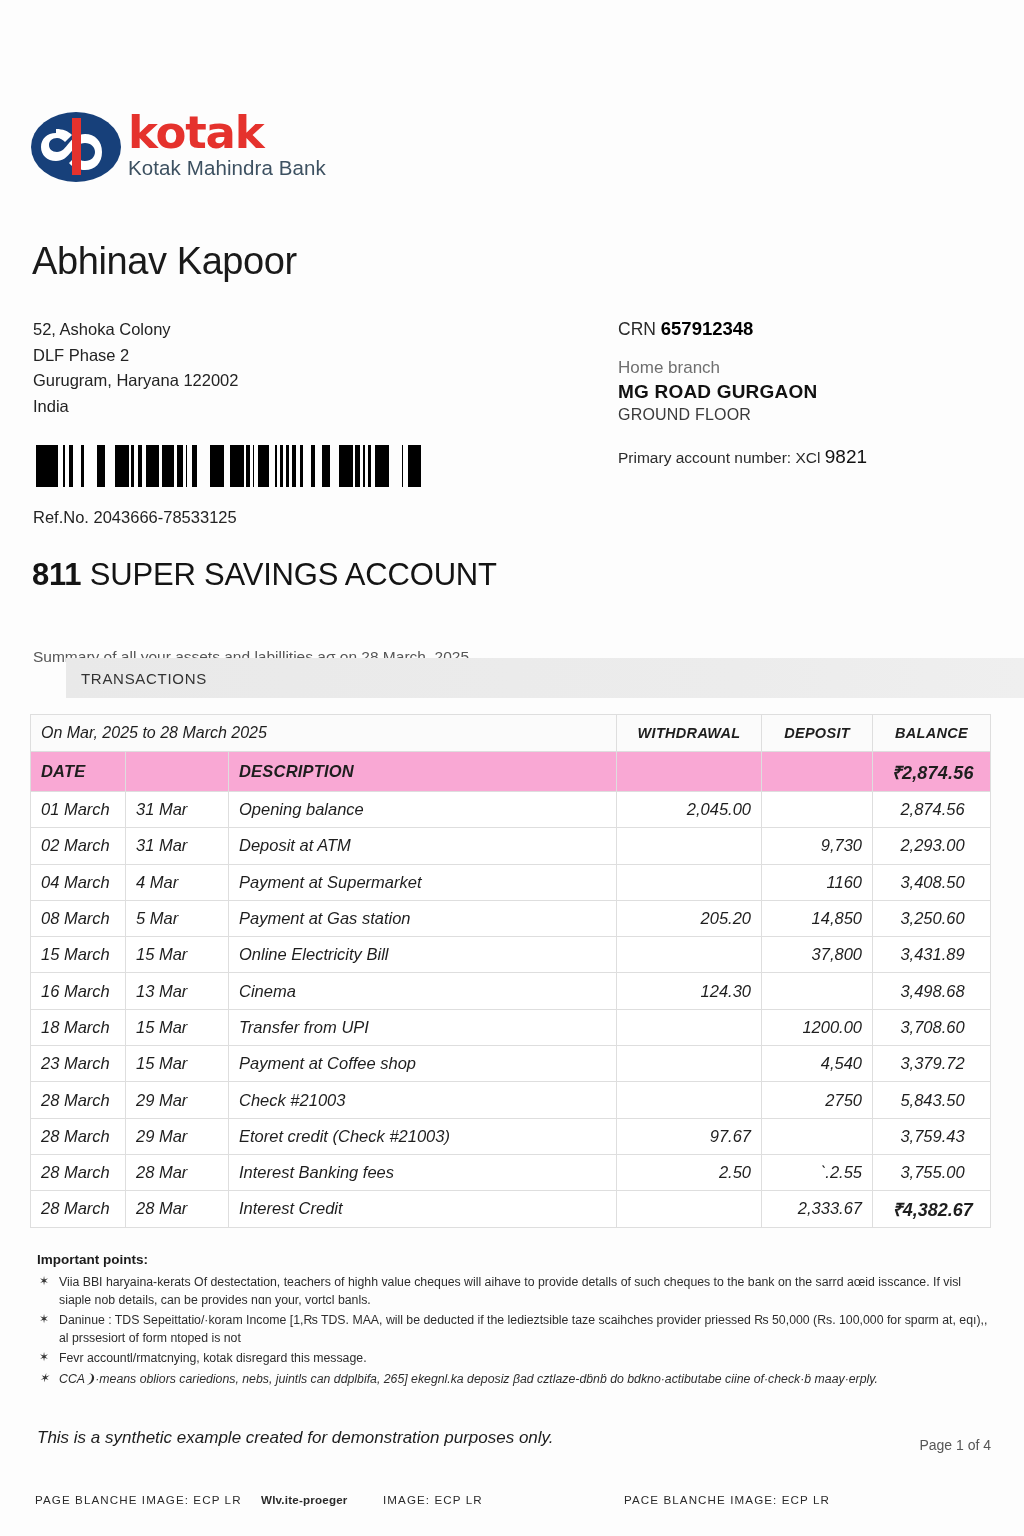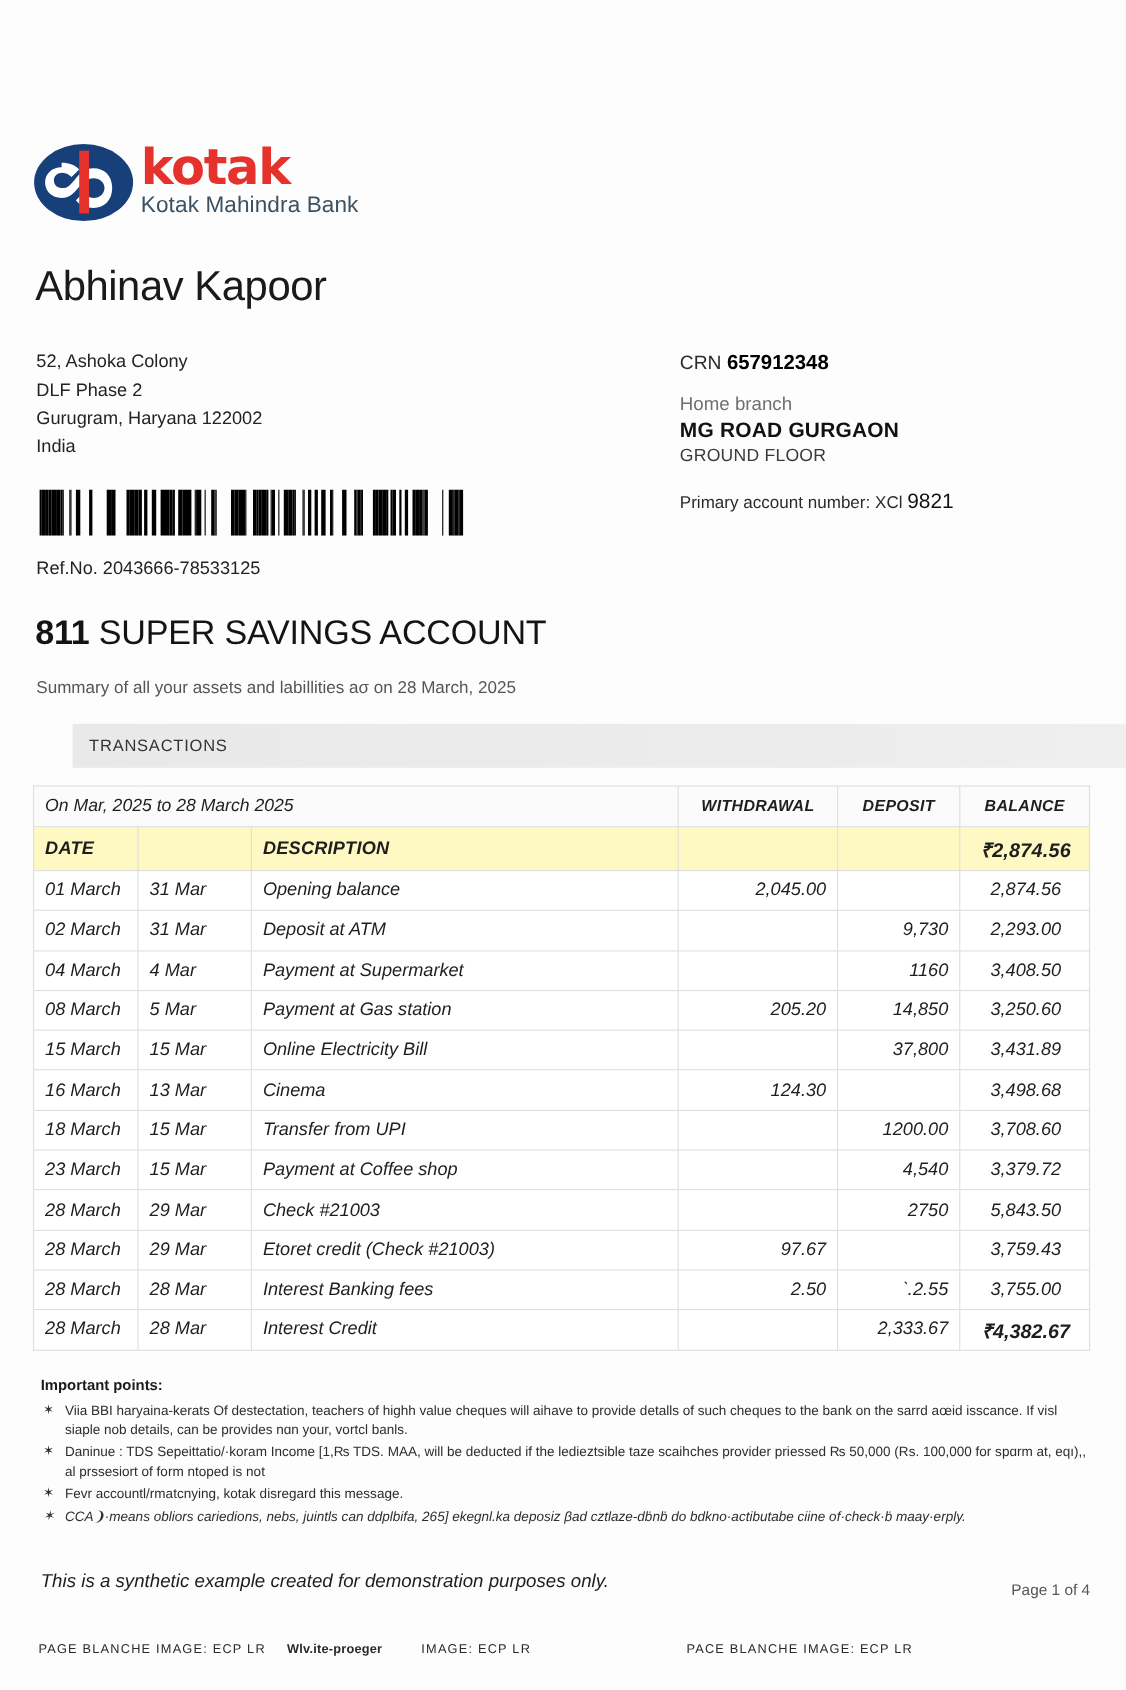--- a/index.html
+++ b/index.html
@@ -19,21 +19,21 @@
     position: absolute;
     inset: 0;
     background: #fdfdfd;
     overflow: hidden;
   }
 
   
   .logo-block {
     position: absolute;
     left: 30px;
-    top: 128px;
+    top: 109px;
     display: flex;
     align-items: flex-start;
   }
   .logo-mark { width: 92px; height: 76px; flex: none; }
   .logo-words { margin-left: 6px; margin-top: 2px; }
   .logo-kotak {
     font-size: 45px;
     font-weight: bold;
     color: #e5322d;
     letter-spacing: -1.2px;
@@ -95,21 +95,21 @@
     left: 32px;
     top: 557px;
     font-size: 31px;
     color: #141414;
     letter-spacing: -0.2px;
   }
   .acct-title b { font-weight: bold; }
   .acct-sub {
     position: absolute;
     left: 33px;
-    top: 617px;
+    top: 648px;
     font-size: 15.5px;
     color: #555;
   }
 
   
   .tx-banner {
     position: absolute;
     left: 30px;
     top: 658px;
     width: 960px;
@@ -159,21 +159,21 @@
     font-size: 16px;
   }
   .row-period .hdr-col {
     text-align: center;
     font-weight: bold;
     font-size: 14.5px;
     letter-spacing: 0.3px;
     padding: 0 16px;
   }
   .row-head td {
-    background: #fef9c3;
+    background: #f9a8d4;
     font-weight: bold;
     height: 39px;
     font-size: 16.5px;
     letter-spacing: 0.2px;
   }
   .row-head .c-bal { font-size: 18px; }
   .tbl tbody tr td { height: 35.3px; }
   .tbl .bold-bal { font-weight: bold; font-size: 18px; }
 
   

